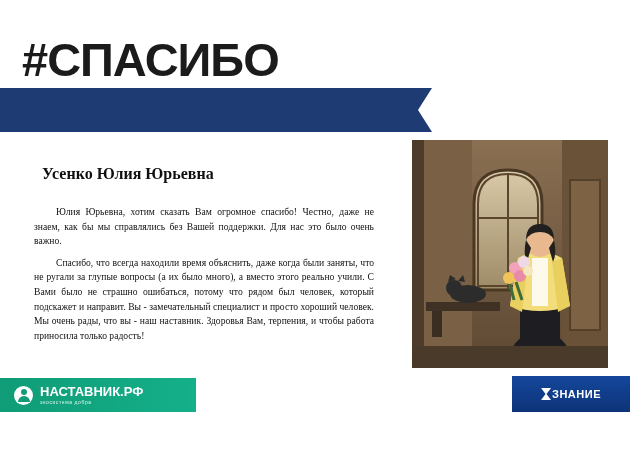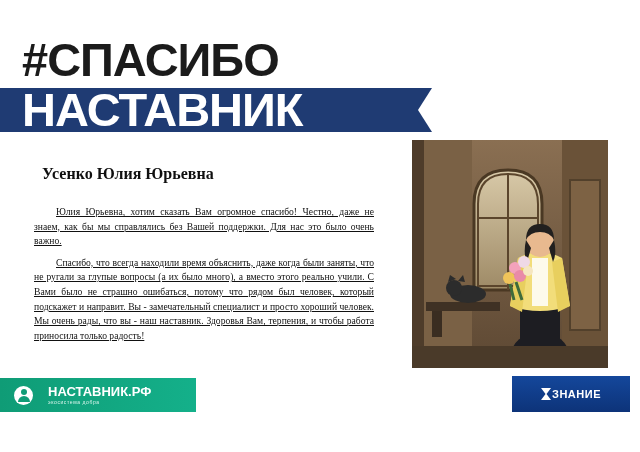--- a/index.html
+++ b/index.html
@@ -91,21 +91,20 @@
     width: 348px;
     font-family: "Liberation Serif", serif;
     font-size: 9.6px;
     line-height: 14.6px;
     color: #111111;
     text-align: justify;
   }
   .body-text p {
     margin: 0 8px 7px 0;
     text-indent: 22px;
-    text-decoration: underline;
   }
   
   .photo {
     position: absolute;
     left: 412px;
     top: 140px;
     width: 196px;
     height: 228px;
     overflow: hidden;
     background: #6d5741;
@@ -118,21 +117,20 @@
     left: 0;
     top: 378px;
     width: 196px;
     height: 34px;
     background: #10a37f;
     background: linear-gradient(90deg,#0f9c76 0%, #14b08a 100%);
     display: flex;
     align-items: center;
     padding-left: 14px;
     box-sizing: border-box;
-    gap: 8px;
   }
   .mentor-icon {
     width: 19px;
     height: 19px;
     border-radius: 50%;
     background: #ffffff;
     position: relative;
     margin-right: 7px;
     flex: 0 0 auto;
   }
@@ -209,21 +207,20 @@
 </style>
 </head>
 <body>
 
 <div class="slide">
 
   <div class="header">
     <div class="hash-bar"></div>
     <div class="hash-bar-tail"></div>
     <div class="hash-line1">#СПАСИБО</div>
-    <div class="hash-line2">НАСТАВНИК</div>
   </div>
 
   <div class="title">Усенко Юлия Юрьевна</div>
 
   <div class="body-text">
     <p>Юлия Юрьевна, хотим сказать Вам огромное спасибо! Честно, даже не знаем, как бы мы справлялись без Вашей поддержки. Для нас это было очень важно.</p>
     <p>Спасибо, что всегда находили время объяснить, даже когда были заняты, что не ругали за глупые вопросы (а их было много), а вместо этого реально учили. С Вами было не страшно ошибаться, потому что рядом был человек, который подскажет и направит. Вы - замечательный специалист и просто хороший человек. Мы очень рады, что вы - наш наставник. Здоровья Вам, терпения, и чтобы работа приносила только радость!</p>
   </div>
 
   <div class="photo">

